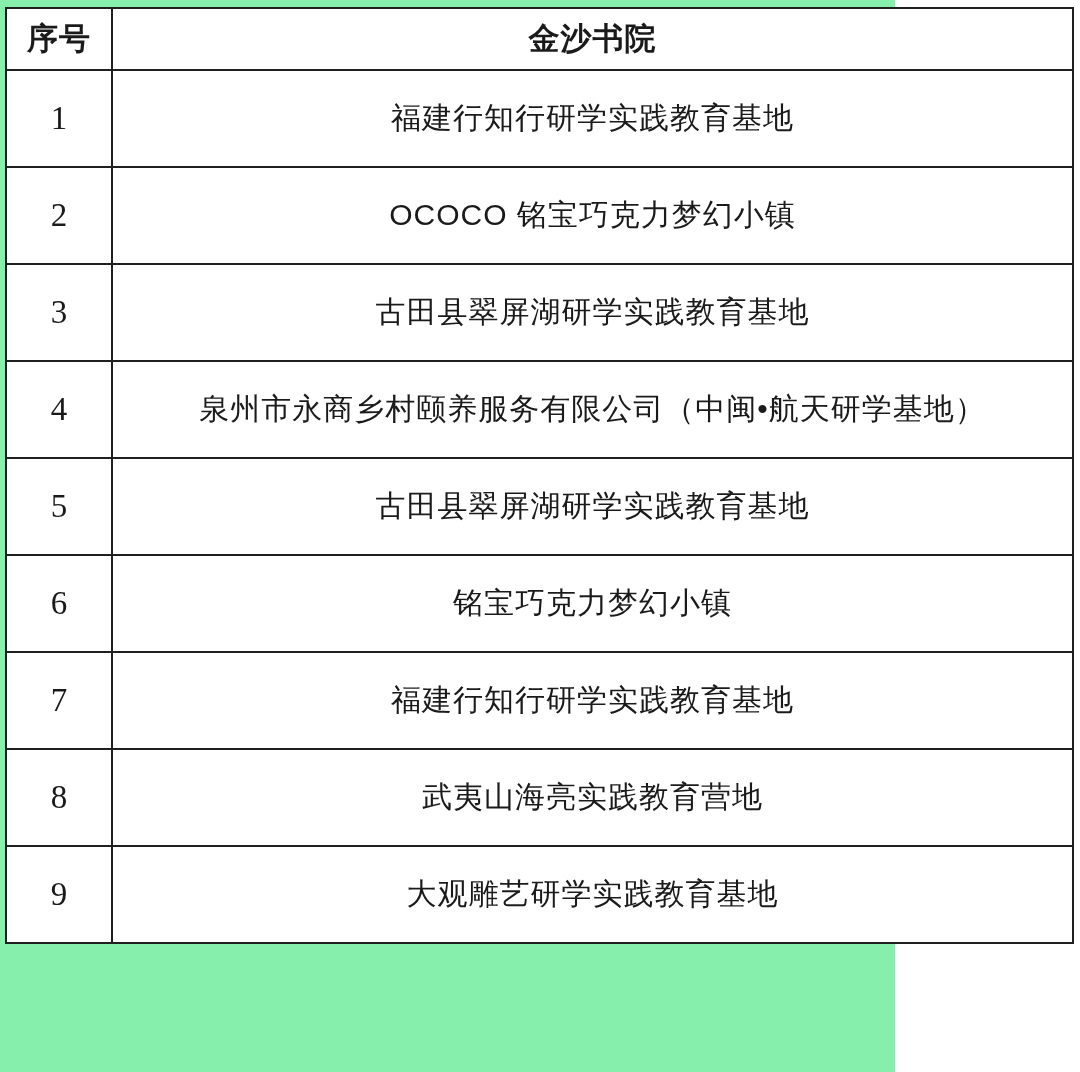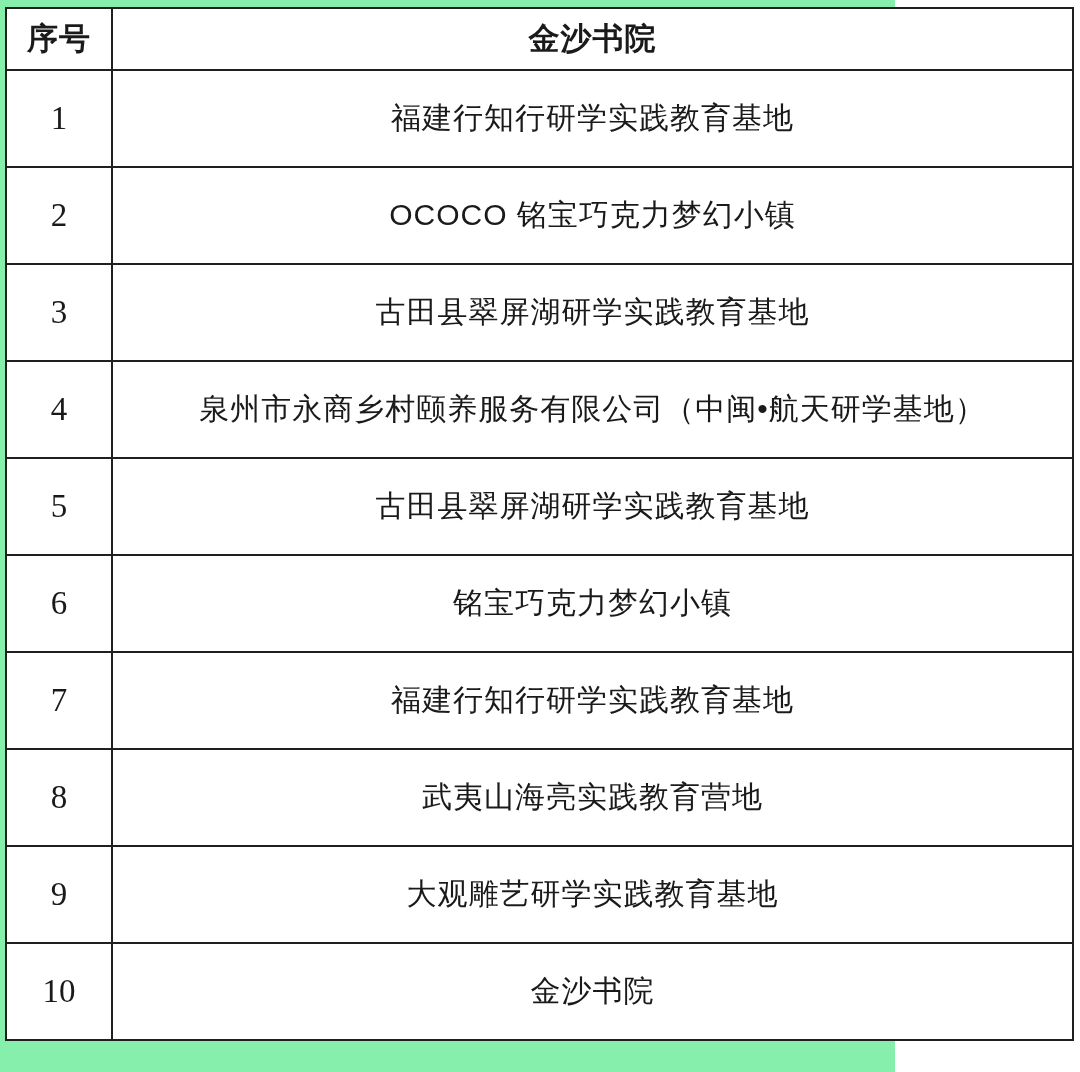--- a/index.html
+++ b/index.html
@@ -104,19 +104,15 @@
         <td class="unit-cell">福建行知行研学实践教育基地</td>
       </tr>
       <tr class="data-row">
         <td class="no-cell">8</td>
         <td class="unit-cell">武夷山海亮实践教育营地</td>
       </tr>
       <tr class="data-row">
         <td class="no-cell">9</td>
         <td class="unit-cell">大观雕艺研学实践教育基地</td>
       </tr>
-      <tr class="data-row">
-        <td class="no-cell">10</td>
-        <td class="unit-cell">金沙书院</td>
-      </tr>
     </tbody>
   </table>
 </div>
 
 </body></html>

